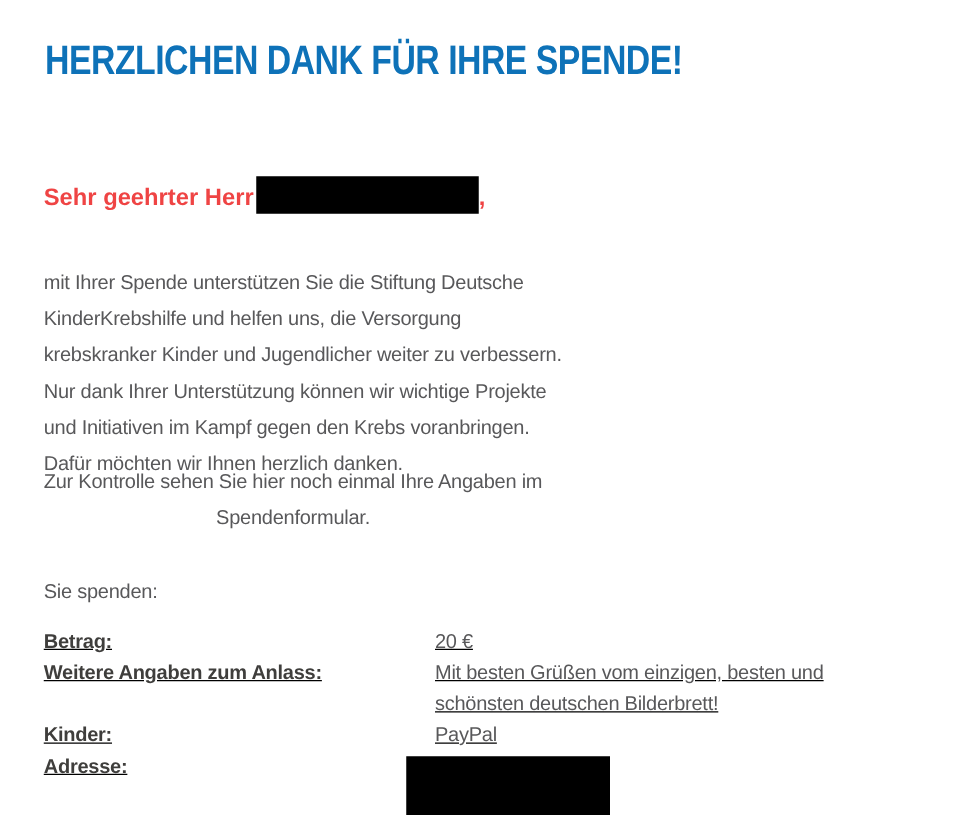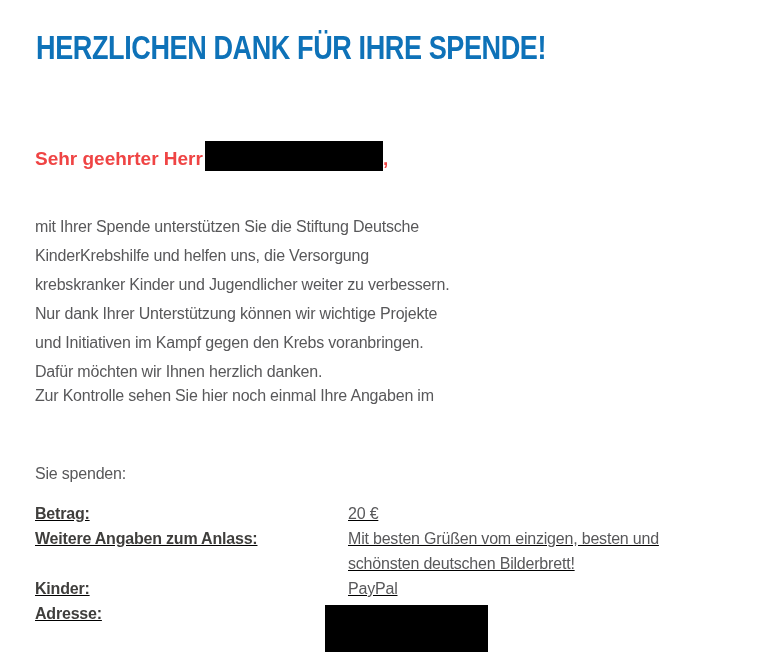--- a/index.html
+++ b/index.html
@@ -61,21 +61,21 @@
     letter-spacing: -0.2px;
   }
   .intro {
     position: absolute;
     left: 35px;
     top: 212px;
   }
   .review {
     position: absolute;
     left: 35px;
-    top: 381px;
+    top: 371px;
     text-align: center;
   }
   .section-label {
     position: absolute;
     left: 35px;
     top: 459px;
   }
   .dtable {
     position: absolute;
     left: 35px;
@@ -122,20 +122,21 @@
     <div>mit Ihrer Spende unterstützen Sie die Stiftung Deutsche</div>
     <div>KinderKrebshilfe und helfen uns, die Versorgung</div>
     <div>krebskranker Kinder und Jugendlicher weiter zu verbessern.</div>
     <div>Nur dank Ihrer Unterstützung können wir wichtige Projekte</div>
     <div>und Initiativen im Kampf gegen den Krebs voranbringen.</div>
     <div>Dafür möchten wir Ihnen herzlich danken.</div>
   </div>
 
   <div class="review body-text">
     <div>Zur Kontrolle sehen Sie hier noch einmal Ihre Angaben im</div>
+    <div>Spendenformular.</div>
   </div>
 
   <div class="section-label body-text">Sie spenden:</div>
 
   <div class="dtable">
 
     <div class="drow">
       <div class="dlabel">Betrag:</div>
       <div class="dvalue">20 €</div>
     </div>

